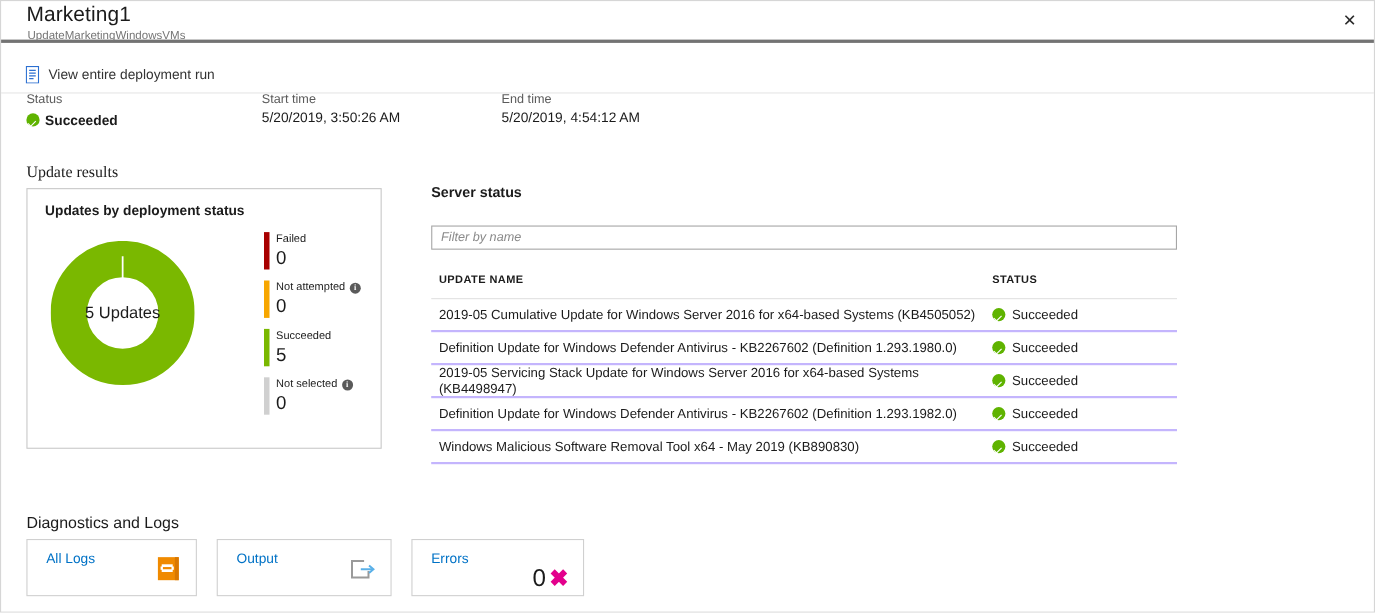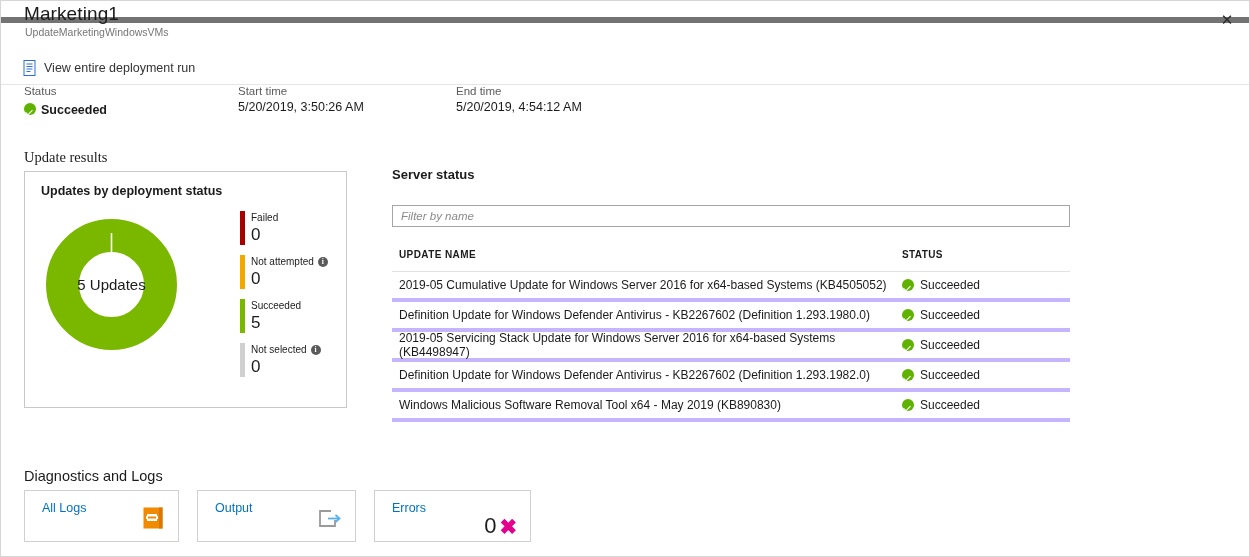--- a/index.html
+++ b/index.html
@@ -14,22 +14,22 @@
   .page {
     position: relative;
     width: 1250px; height: 557px;
     background: #ffffff;
     border: 1px solid #d6d6d6;
   }
 
   
   .header {
     position: absolute; left: 0; top: 0;
-    width: 1248px; height: 22px;
-    border-bottom: 6px solid #737373;
+    width: 1248px; height: 38px;
+    border-bottom: 3px solid #737373;
   }
   .title {
     position: absolute; left: 23px; top: 2px;
     font-size: 19px; font-weight: 400; color: #1b1b1b;
     letter-spacing: .1px;
   }
   .subtitle {
     position: absolute; left: 24px; top: 25px;
     font-size: 10.5px; color: #767676;
   }
@@ -136,21 +136,21 @@
     display: flex; font-size: 10px; font-weight: bold;
     color: #1b1b1b; letter-spacing: .4px;
     padding: 0 0 11px 7px;
     border-bottom: 1px solid #e2e2e2;
   }
   .col-name { width: 503px; }
   .col-status { width: 168px; }
   .trow {
     display: flex; align-items: center;
     height: 30px; padding-left: 7px;
-    border-bottom: 4px solid #c4b5fd;
+    border-bottom: 2px solid #c4b5fd;
     font-size: 12px; color: #1b1b1b;
   }
   .cell-status { display: flex; align-items: center; gap: 6px; }
 
   
   .tile {
     position: absolute; top: 489px; height: 52px;
     border: 1px solid #d0d0d0; background: #fff;
     cursor: pointer;
   }

